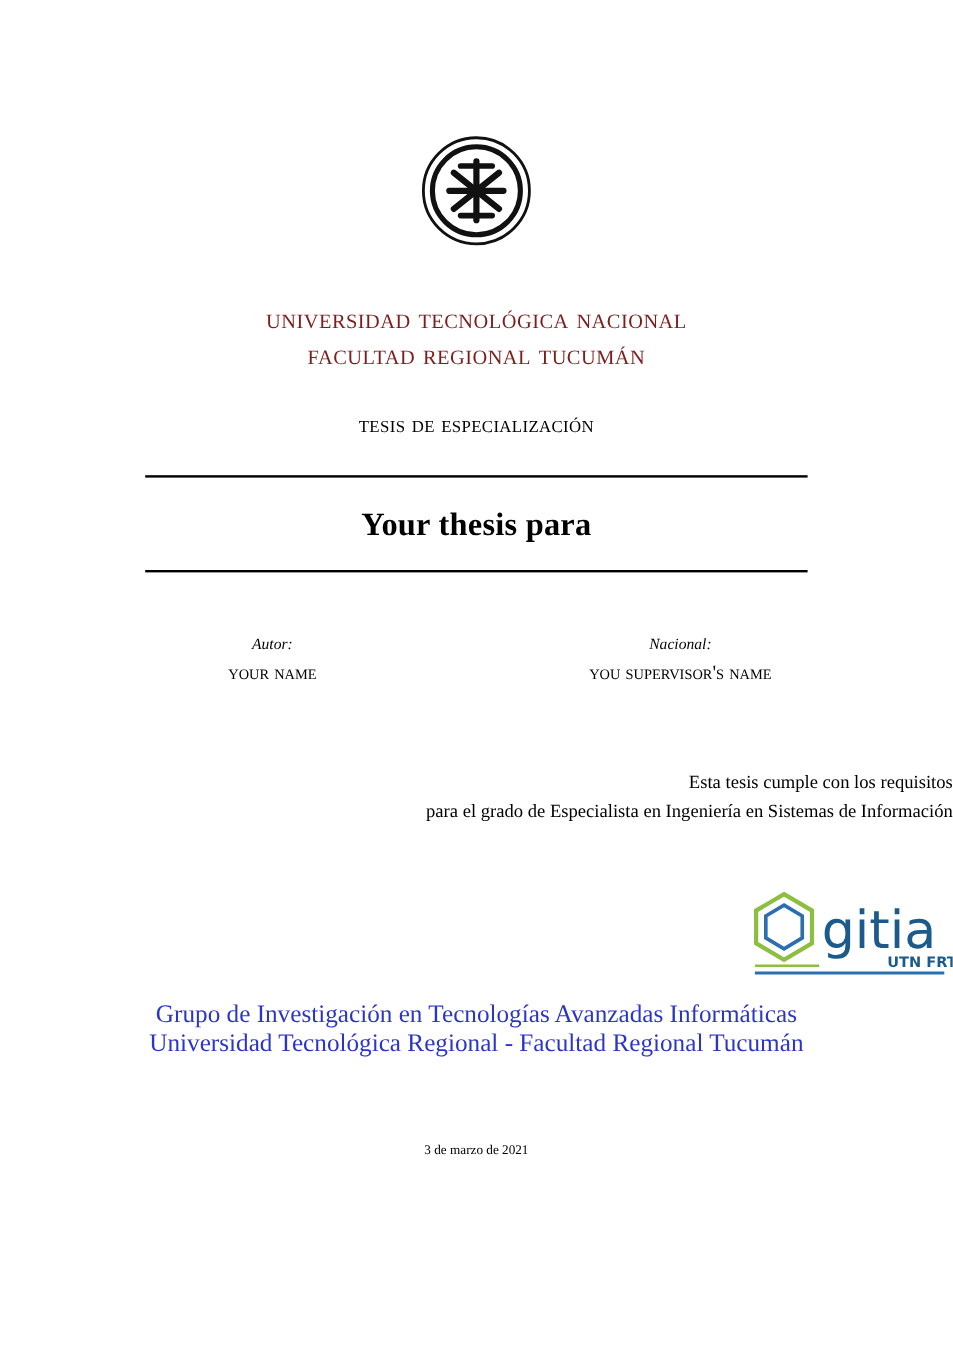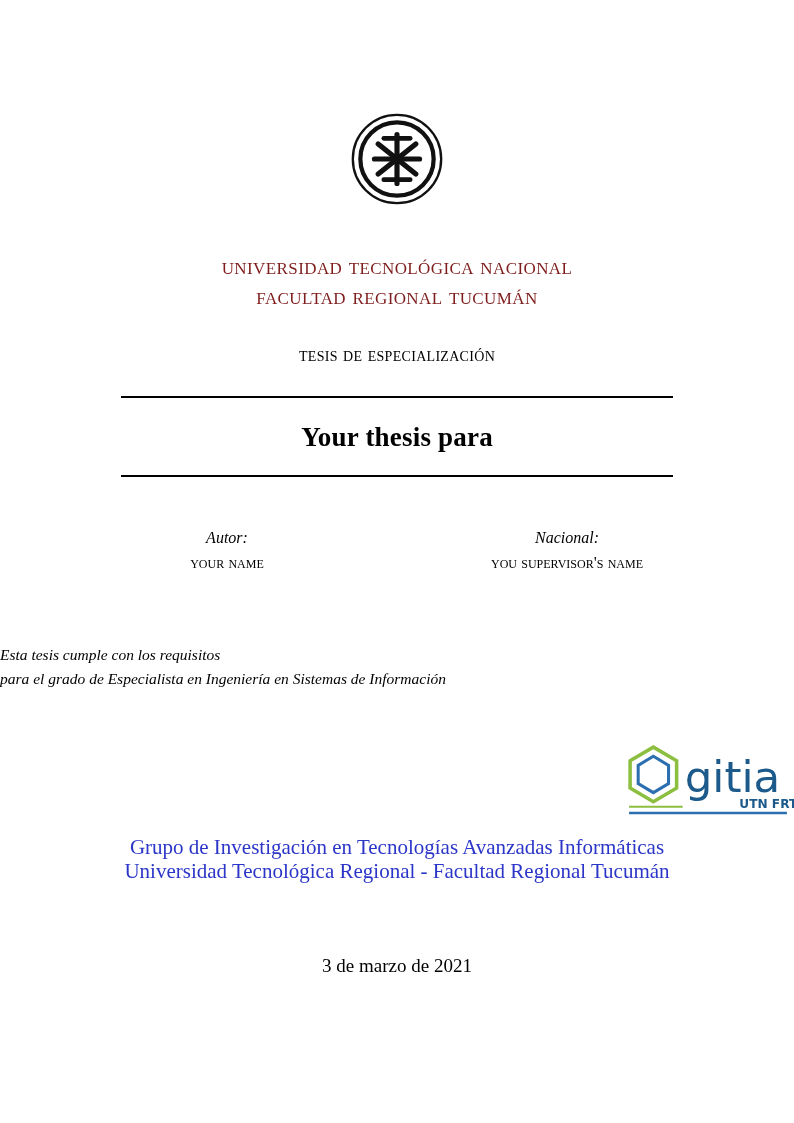--- a/index.html
+++ b/index.html
@@ -83,38 +83,38 @@
     width: 560px;
     display: flex;
     justify-content: space-between;
   }
   .author-col {
     text-align: center;
     width: 260px;
   }
   .role {
     font-style: italic;
-    font-size: 16px;
+    font-size: 13px;
     margin-bottom: 6px;
   }
   .person {
     font-size: 17px;
     font-variant: small-caps;
     text-transform: lowercase;
   }
   .author-col.left { margin-left: -20px; }
   .author-col.right { margin-right: -20px; }
 
   
   .statement {
     margin-top: 70px;
-    text-align: left;
-    font-style: italic;
+    text-align: right;
     font-size: 15.5px;
     line-height: 24px;
+    margin-left: 48px;
   }
 
   
   .gitia-area {
     margin-top: 48px;
     display: flex;
     justify-content: flex-end;
   }
   .gitia-logo {
     width: 172px;
@@ -128,21 +128,21 @@
     text-align: center;
     color: #2b35c8;
     font-size: 21px;
     line-height: 24px;
   }
 
   
   .date {
     margin-top: 72px;
     text-align: center;
-    font-size: 19px;
+    font-size: 11px;
   }
 </style>
 </head>
 <body>
 
 <div class="page">
 
   <div class="logo-area">
     <svg class="utn-logo" viewBox="0 0 100 100">
       <circle cx="50" cy="50" r="47" fill="none" stroke="#111" stroke-width="2.5"></circle>

